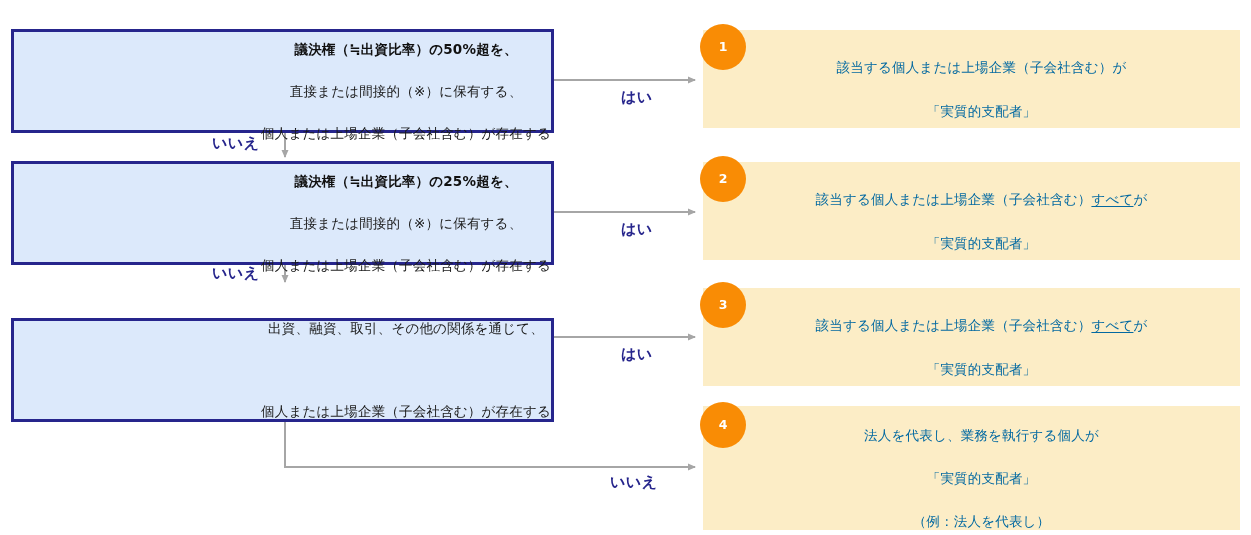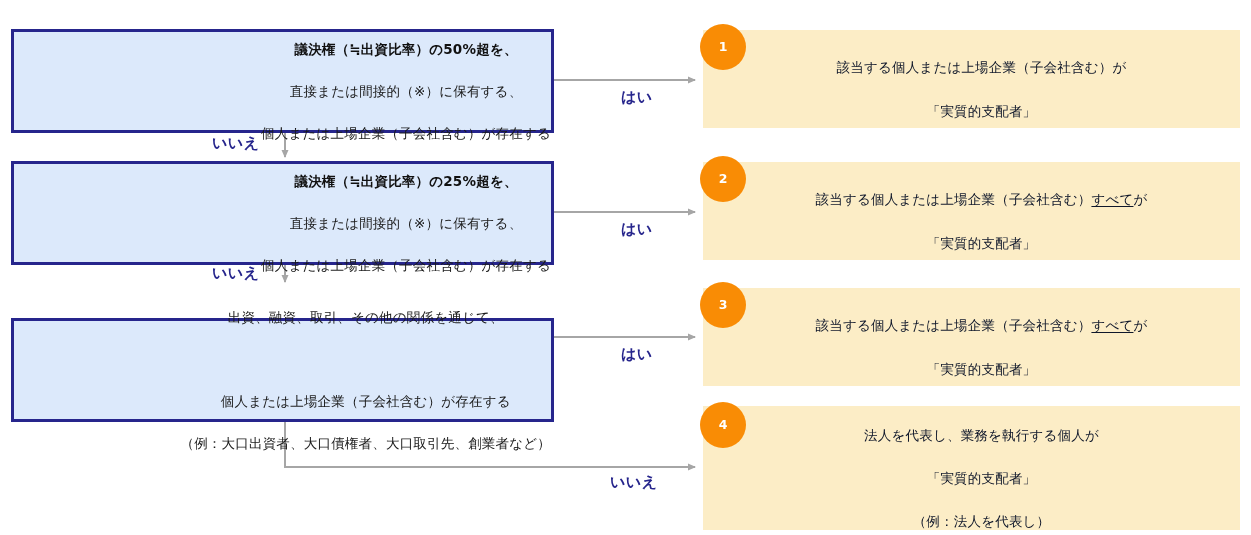--- a/index.html
+++ b/index.html
@@ -43,21 +43,21 @@
     position: absolute;
     background: #FCEDC6;
     display: flex;
     align-items: center;
     justify-content: center;
     text-align: center;
   }
   .rbox .rtext {
     font-size: 13.5px;
     line-height: 1.6;
-    color: #0f172a;
+    color: #0369a1;
     white-space: pre-line;
     letter-spacing: 0.2px;
     padding: 0 40px 0 60px;
   }
   .rbox .rtext u { text-decoration: underline; text-underline-offset: 2px; }
 
   
   .badge {
     position: absolute;
     width: 46px;
@@ -132,21 +132,20 @@
       <span>直接または間接的（※）に保有する、</span><br>
       <span>個人または上場企業（子会社含む）が存在する</span>
     </div>
   </div>
 
   <div class="qbox" style="left:11px; top:286px; width:543px; height:104px;margin-top:32px;">
     <div class="qtext">
       <span>出資、融資、取引、その他の関係を通じて、</span><br>
       <br>
       <span>個人または上場企業（子会社含む）が存在する</span><br>
-      <span>（例：大口出資者、大口債権者、大口取引先、創業者など）</span>
     </div>
   </div>
 
   <div class="rbox" style="left:703px; top:30px; width:537px; height:98px;">
     <div class="rtext">
       <span>該当する個人または上場企業（子会社含む）が</span><br>
       <span>「実質的支配者」</span>
     </div>
   </div>
   <div class="badge" style="left:700px; top:24px;">

